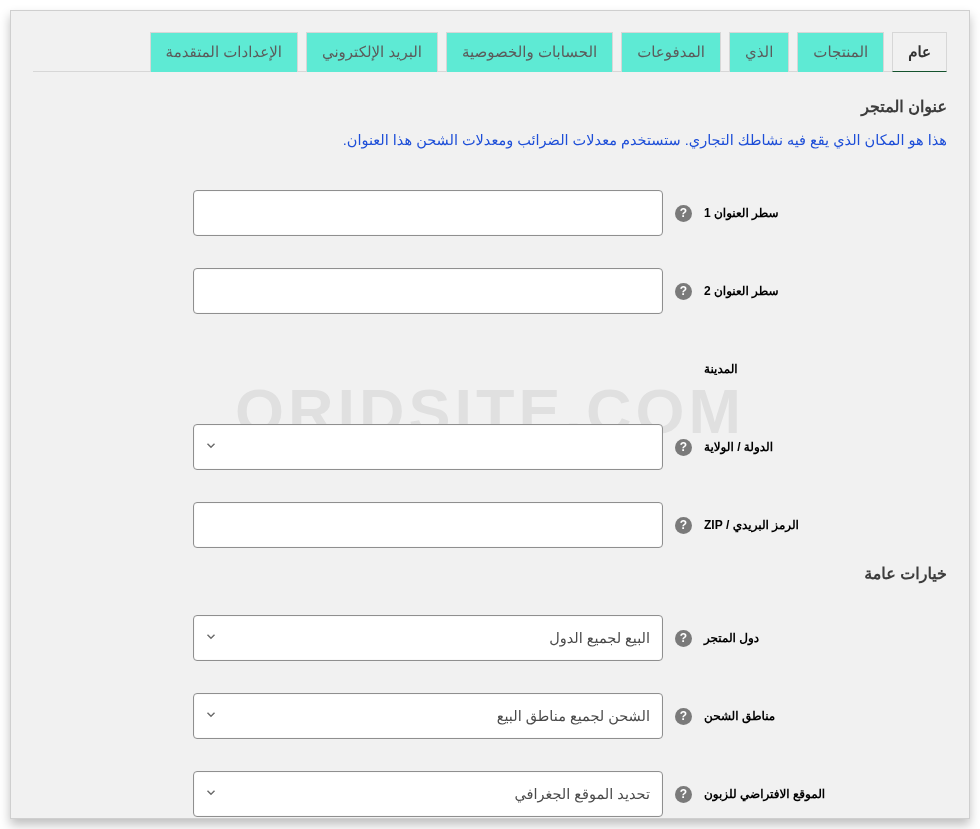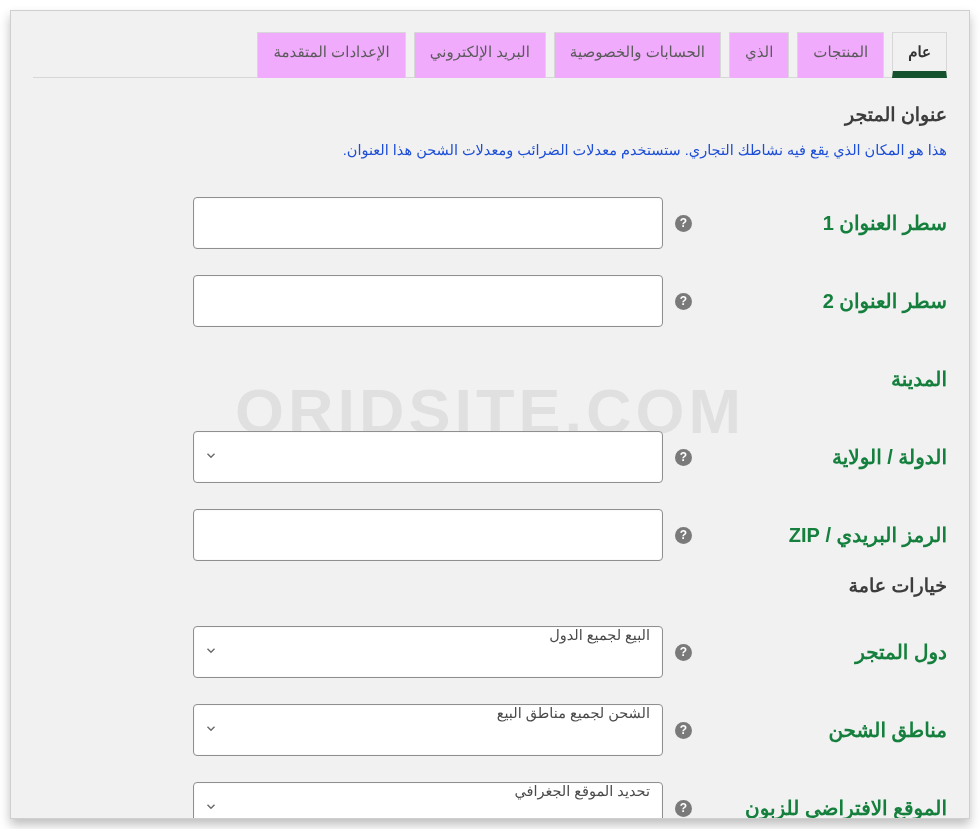--- a/index.html
+++ b/index.html
@@ -41,61 +41,61 @@
 
   
   .tabs {
     display: flex;
     flex-direction: row;
     gap: 8px;
     border-bottom: 1px solid #d7d7d7;
     margin-bottom: 25px;
   }
   .tab {
-    background: #f0abfc;
+    background: #5eead4;
     border: 1px solid #d7d7d7;
     border-bottom: none;
     padding: 10px 15px;
     color: #5b5b5b;
     font-size: 15px;
     cursor: pointer;
     position: relative;
     top: 1px;
   }
   .tab.active {
     background: #f1f1f1;
-    border-bottom: 7px solid #14532d;
+    border-bottom: 1px solid #14532d;
     color: #333333;
     font-weight: 600;
   }
 
   .section-title {
     color: #3d3d3d;
-    font-size: 19px;
+    font-size: 16px;
     font-weight: 700;
     margin: 10px 0 16px 0;
   }
   .section-desc {
     color: #1d4ed8;
     font-size: 14.5px;
     margin-bottom: 26px;
   }
 
   table.form {
     width: 100%;
     border-collapse: collapse;
   }
   table.form tr {
     height: 78px;
   }
   table.form th {
     width: 255px;
-    text-align: right;
-    color: #15803d;
-    font-size: 20px;
+    text-align: left;
+    color: #000000;
+    font-size: 12px;
     font-weight: 700;
     vertical-align: middle;
     padding-left: 12px;
   }
   table.form td {
     vertical-align: middle;
   }
 
   .field-wrap {
     display: flex;
@@ -113,25 +113,26 @@
     font-weight: 700;
     display: inline-flex;
     align-items: center;
     justify-content: center;
     cursor: help;
   }
 
   .control {
     flex: 0 0 auto;
     width: 470px;
-    height: 52px;
+    height: 46px;
     background: #ffffff;
     border: 1px solid #8f8f8f;
     border-radius: 4px;
     display: flex;
+    align-items: center;
     position: relative;
     padding: 0 12px;
     color: #4a4a4a;
     font-size: 14.5px;
     box-shadow: inset 0 0 0 1px rgba(0,0,0,0.02);
     direction: rtl;
   }
   .control input {
     border: none;
     outline: none;
@@ -161,20 +162,21 @@
 <body>
 
 <div class="panel">
 
   <div class="watermark">ORIDSITE.COM</div>
 
   <div class="tabs">
     <div class="tab active"><span>عام</span></div>
     <div class="tab"><span>المنتجات</span></div>
     <div class="tab"><span>الذي</span></div>
+    <div class="tab"><span>المدفوعات</span></div>
     <div class="tab"><span>الحسابات والخصوصية</span></div>
     <div class="tab"><span>البريد الإلكتروني</span></div>
     <div class="tab"><span>الإعدادات المتقدمة</span></div>
   </div>
 
   <div class="section-title">عنوان المتجر</div>
   <div class="section-desc">هذا هو المكان الذي يقع فيه نشاطك التجاري. ستستخدم معدلات الضرائب ومعدلات الشحن هذا العنوان.</div>
 
   <table class="form">
     <tbody>

